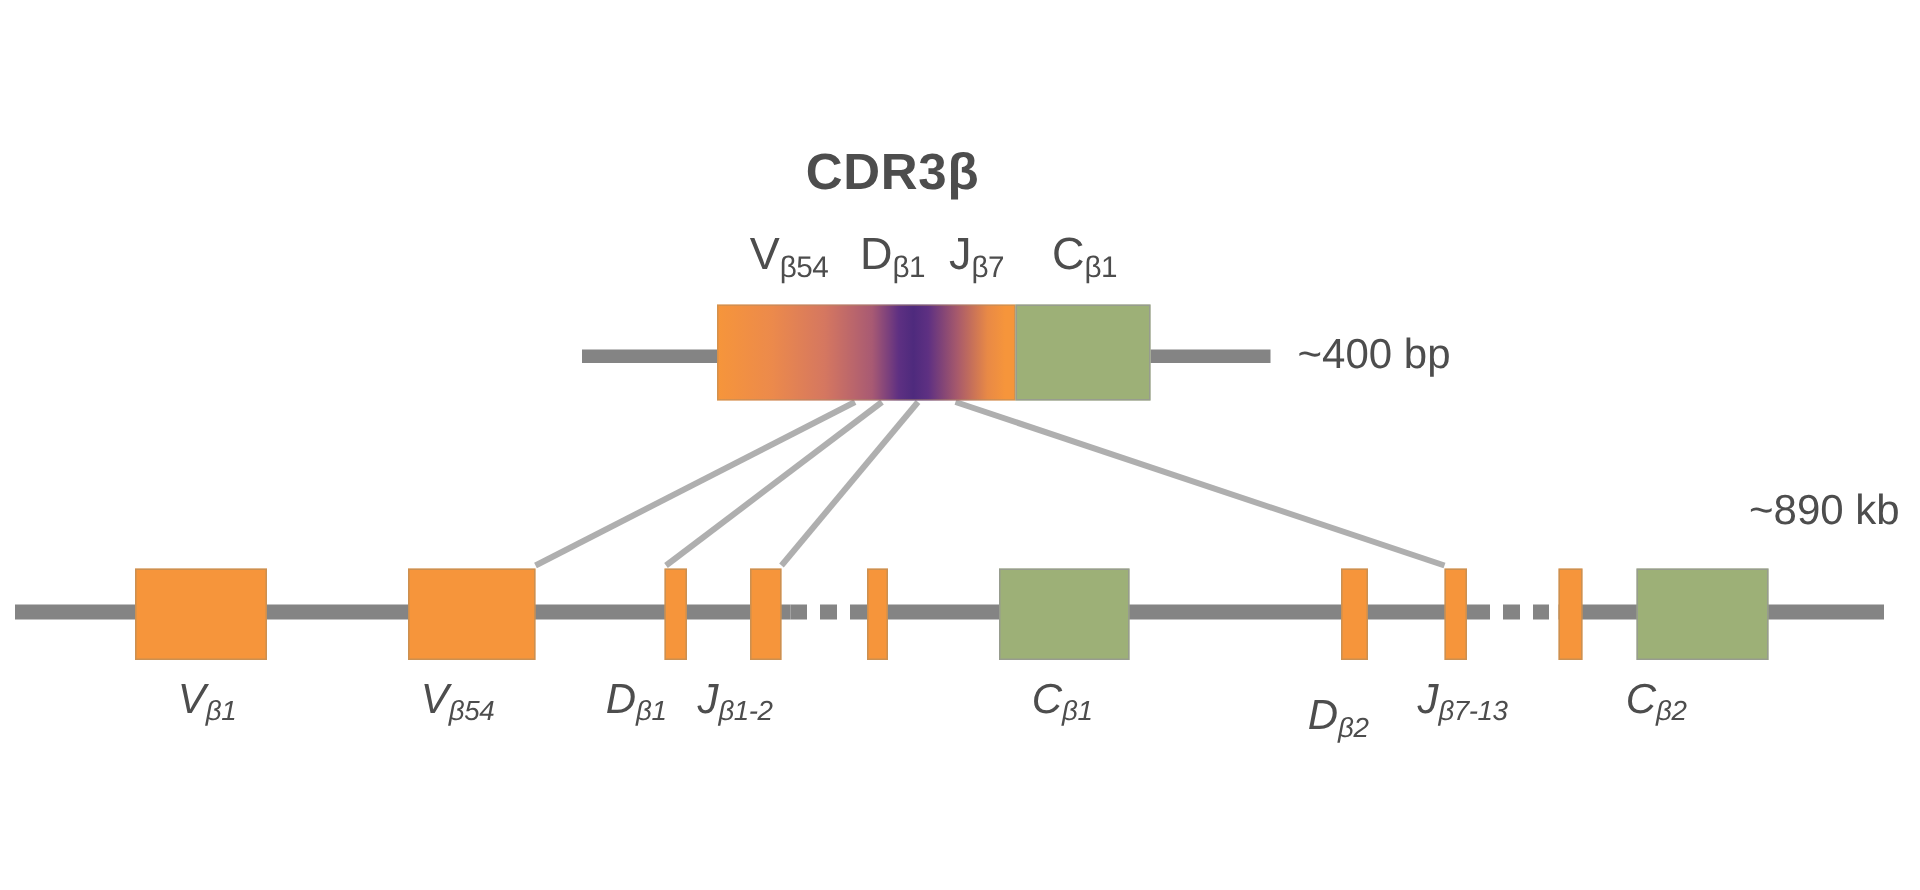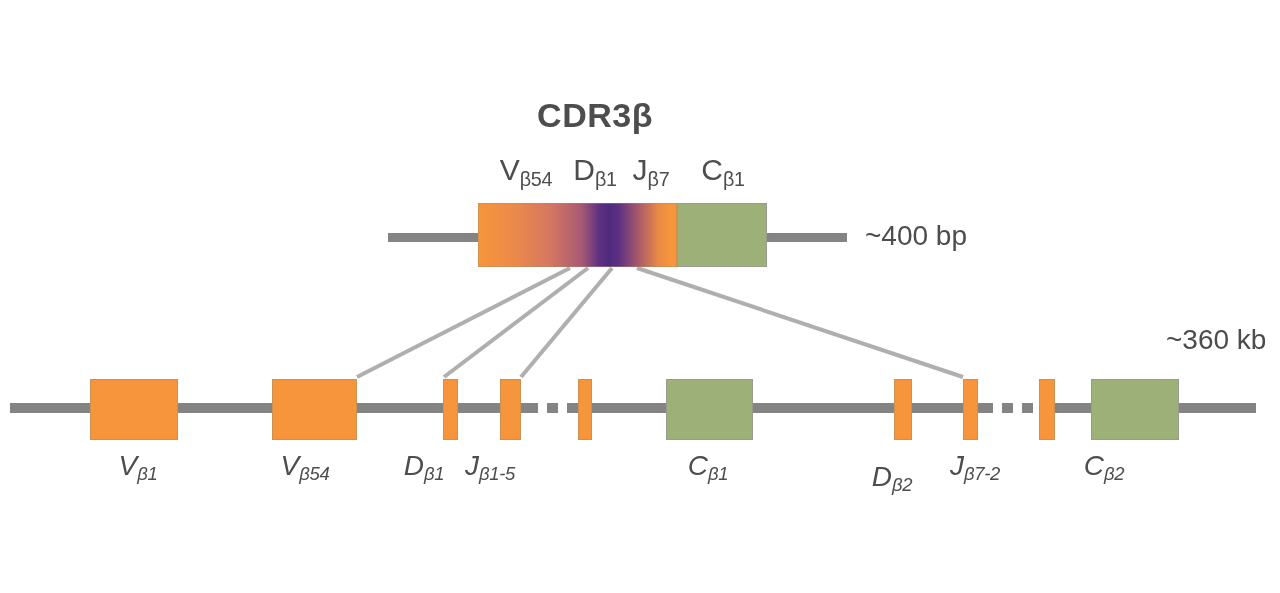--- a/index.html
+++ b/index.html
@@ -70,21 +70,21 @@
   <div class="abs hline" style="left:767px;top:233px;width:80px;"></div>
   <div class="abs scale-label" style="left:865px;top:220px;">~400 bp</div>
 
   <svg class="connectors" width="1280" height="593">
     <line x1="570" y1="268" x2="357" y2="377" stroke="#AFAFAF" stroke-width="4"></line>
     <line x1="588" y1="268" x2="444" y2="377" stroke="#AFAFAF" stroke-width="4"></line>
     <line x1="612" y1="268" x2="521" y2="377" stroke="#AFAFAF" stroke-width="4"></line>
     <line x1="637" y1="268" x2="963" y2="377" stroke="#AFAFAF" stroke-width="4"></line>
   </svg>
 
-  <div class="abs scale-label" style="left:1166px;top:324px;">~360 kb</div>
+  <div class="abs scale-label" style="left:1166px;top:324px;">~890 kb</div>
 
   <div class="abs locus-line" style="left:10px;top:403px;width:517px;"></div>
   <div class="abs dotted-line" style="left:527px;top:403px;width:49px;"></div>
   <div class="abs locus-line" style="left:576px;top:403px;width:406px;"></div>
   <div class="abs dotted-line" style="left:982px;top:403px;width:57px;"></div>
   <div class="abs locus-line" style="left:1039px;top:403px;width:217px;"></div>
 
   <div class="abs box orange" style="left:90px;top:379px;width:88px;height:61px;"></div>
   <div class="abs box orange" style="left:272px;top:379px;width:85px;height:61px;"></div>
   <div class="abs box orange" style="left:443px;top:379px;width:15px;height:61px;"></div>
@@ -99,28 +99,28 @@
   <div class="abs seg-label locus-label" style="left:138px;top:450px;">
     <span class="lm">V</span><span class="ls">β1</span>
   </div>
   <div class="abs seg-label locus-label" style="left:305px;top:450px;">
     <span class="lm">V</span><span class="ls">β54</span>
   </div>
   <div class="abs seg-label locus-label" style="left:424px;top:450px;">
     <span class="lm">D</span><span class="ls">β1</span>
   </div>
   <div class="abs seg-label locus-label" style="left:490px;top:450px;">
-    <span class="lm">J</span><span class="ls">β1-5</span>
+    <span class="lm">J</span><span class="ls">β1-2</span>
   </div>
   <div class="abs seg-label locus-label" style="left:708px;top:450px;">
     <span class="lm">C</span><span class="ls">β1</span>
   </div>
   <div class="abs seg-label locus-label" style="left:892px;top:450px;margin-top:11px;">
     <span class="lm">D</span><span class="ls">β2</span>
   </div>
   <div class="abs seg-label locus-label" style="left:975px;top:450px;">
-    <span class="lm">J</span><span class="ls">β7-2</span>
+    <span class="lm">J</span><span class="ls">β7-13</span>
   </div>
   <div class="abs seg-label locus-label" style="left:1104px;top:450px;">
     <span class="lm">C</span><span class="ls">β2</span>
   </div>
 
 </div>
 
 </body></html>

